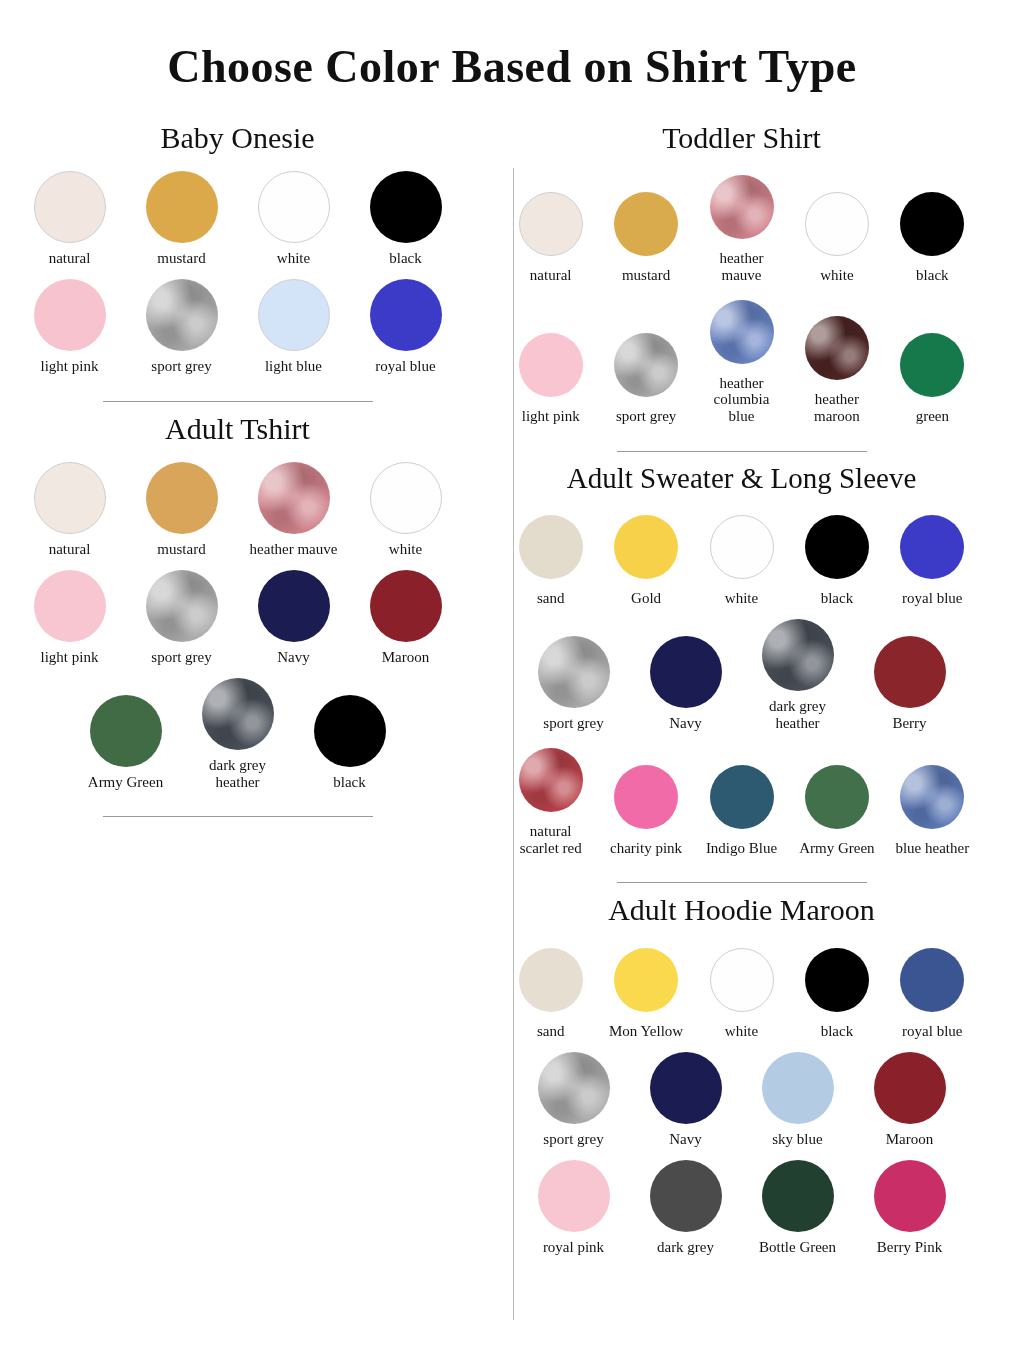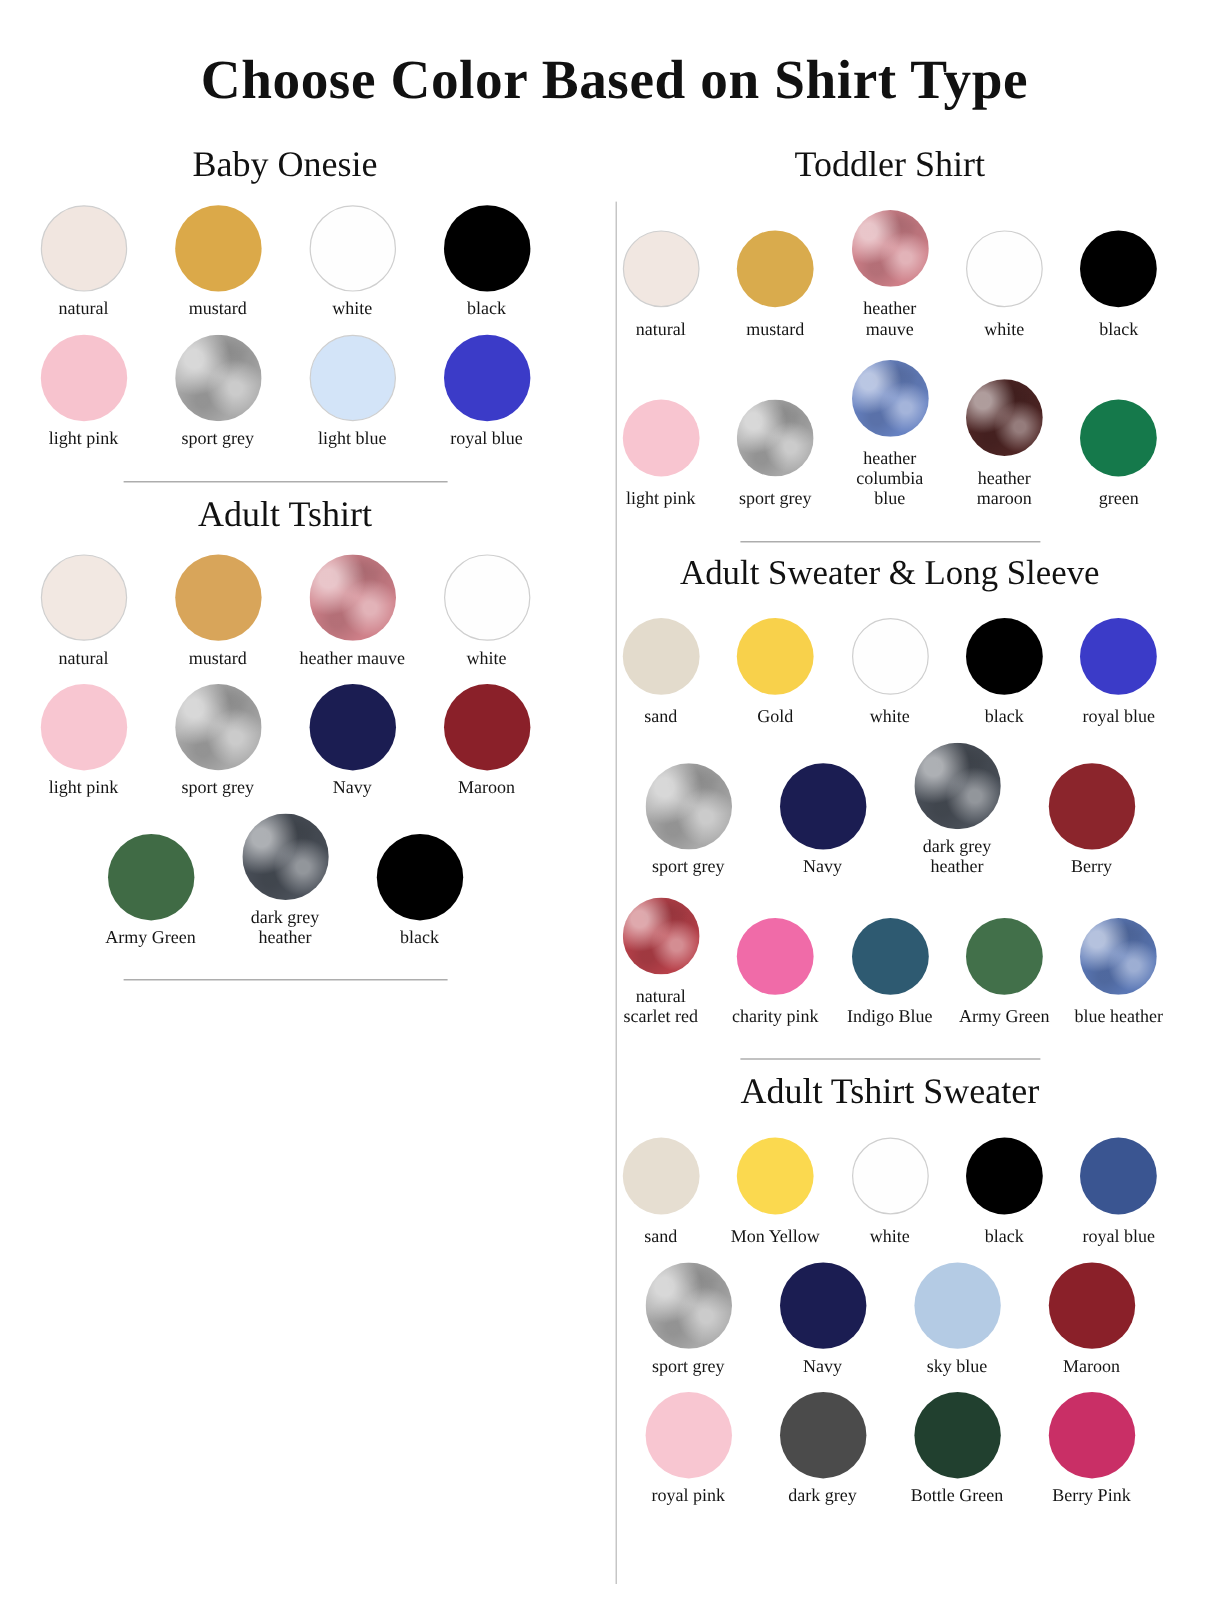--- a/index.html
+++ b/index.html
@@ -446,21 +446,21 @@
               </div>
               <div class="swatch-label">blue heather</div>
             </div>
           </div>
         </div>
     </div>
 
     <div class="hr-sep right"></div>
 
     <div class="section">
-      <div class="section-title">Adult Tshirt Sweater</div>
+      <div class="section-title">Adult Hoodie Maroon</div>
       <div class="swatch-group">
           <div class="swatch-row">
             <div class="swatch">
               <div class="dot-wrap">
                 <div class="dot sm" style="background-color: rgb(230, 222, 209);"></div>
               </div>
               <div class="swatch-label">sand</div>
             </div>
             <div class="swatch">
               <div class="dot-wrap">

